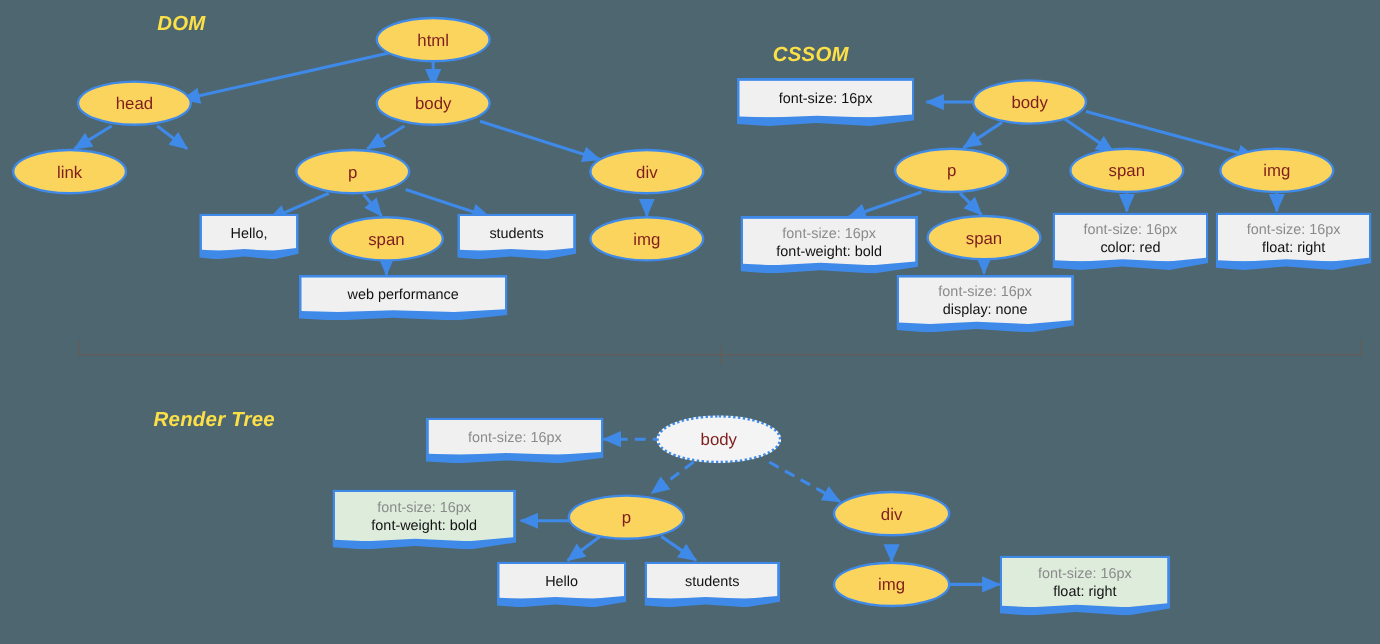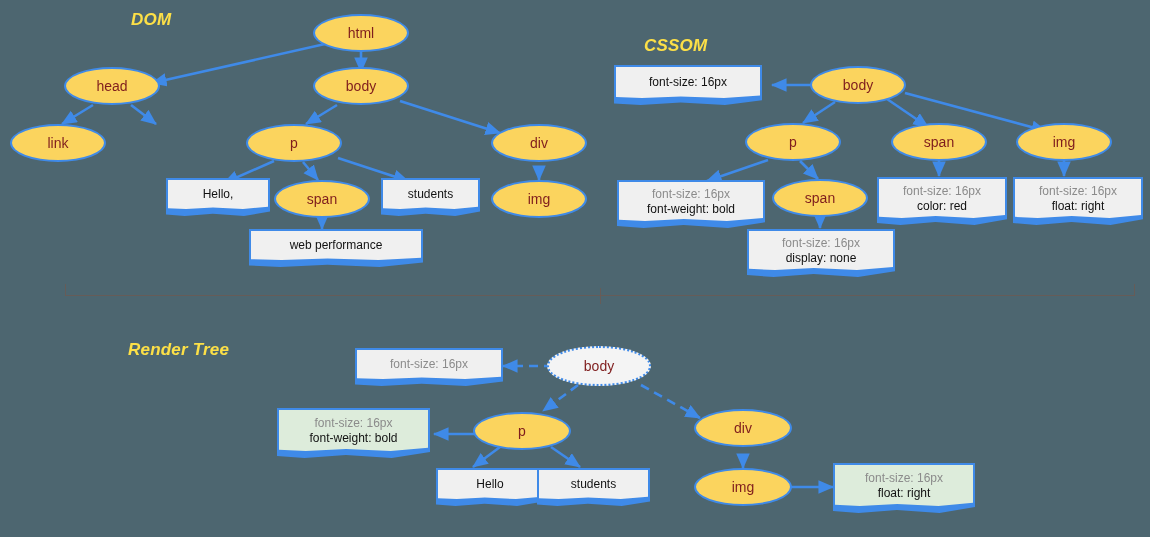--- a/index.html
+++ b/index.html
@@ -156,21 +156,21 @@
   <div class="node" style="left:491px;top:124px;width:96px;height:38px;">
     <span>div</span>
     </div>
   <div class="node" style="left:274px;top:180px;width:96px;height:38px;">
     <span>span</span>
     </div>
   <div class="node" style="left:491px;top:180px;width:96px;height:38px;">
     <span>img</span>
     </div>
 
-  <div class="box" style="left:166px;top:178px;width:104px;height:38px;">
+  <div class="box" style="left:166px;top:178px;width:83px;height:38px;">
     <div class="inner">
         <span class="line">Hello,</span>
       </div>
     </div>
   <div class="box" style="left:381px;top:178px;width:99px;height:38px;">
     <div class="inner">
         <span class="line">students</span>
       </div>
     </div>
   <div class="box" style="left:249px;top:229px;width:174px;height:38px;">
@@ -248,21 +248,21 @@
     </div>
     </div>
 
   <div class="box green" style="left:277px;top:408px;width:153px;height:50px;">
     <div class="inner">
       <span class="line muted">font-size: 16px</span>
       <span class="line">font-weight: bold</span>
     </div>
     </div>
 
-  <div class="box" style="left:436px;top:468px;width:108px;height:38px;">
+  <div class="box" style="left:414px;top:468px;width:108px;height:38px;">
     <div class="inner">
         <span class="line">Hello</span>
       </div>
     </div>
 
   <div class="box" style="left:537px;top:468px;width:113px;height:38px;">
     <div class="inner">
         <span class="line">students</span>
       </div>
     </div>

